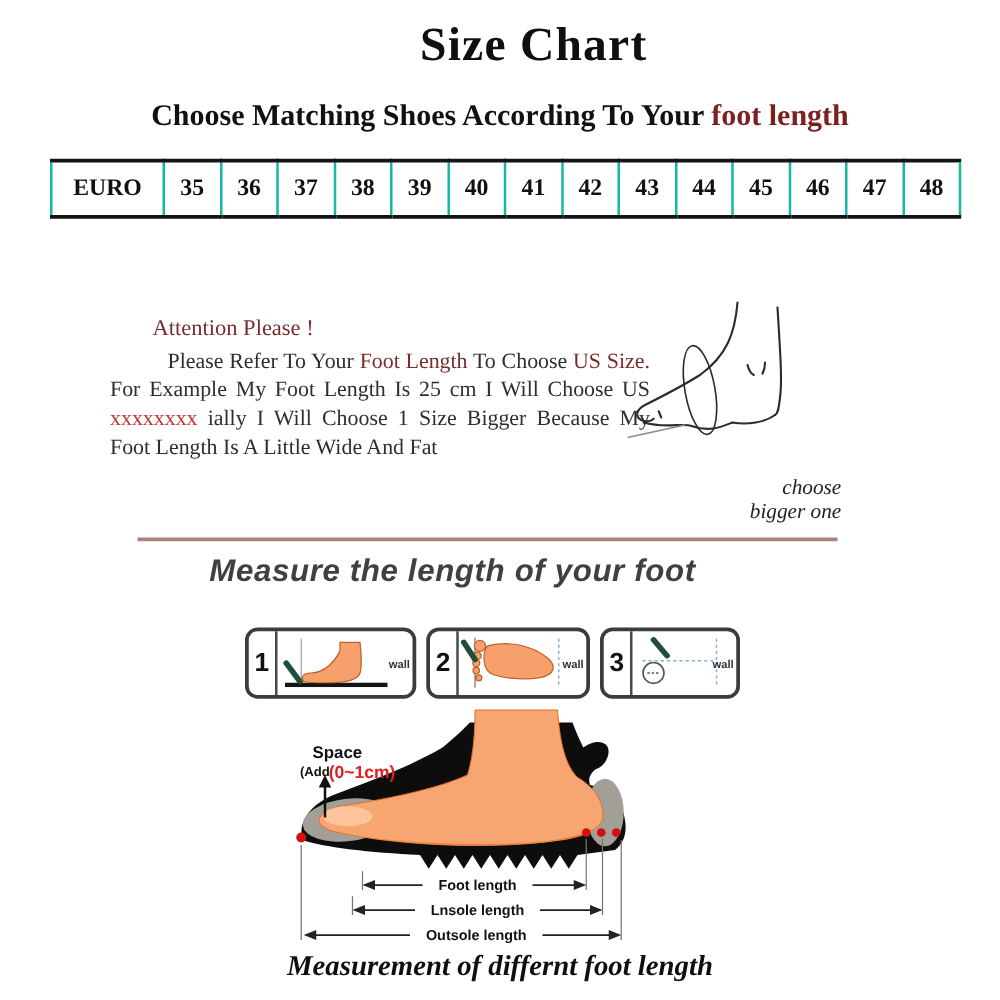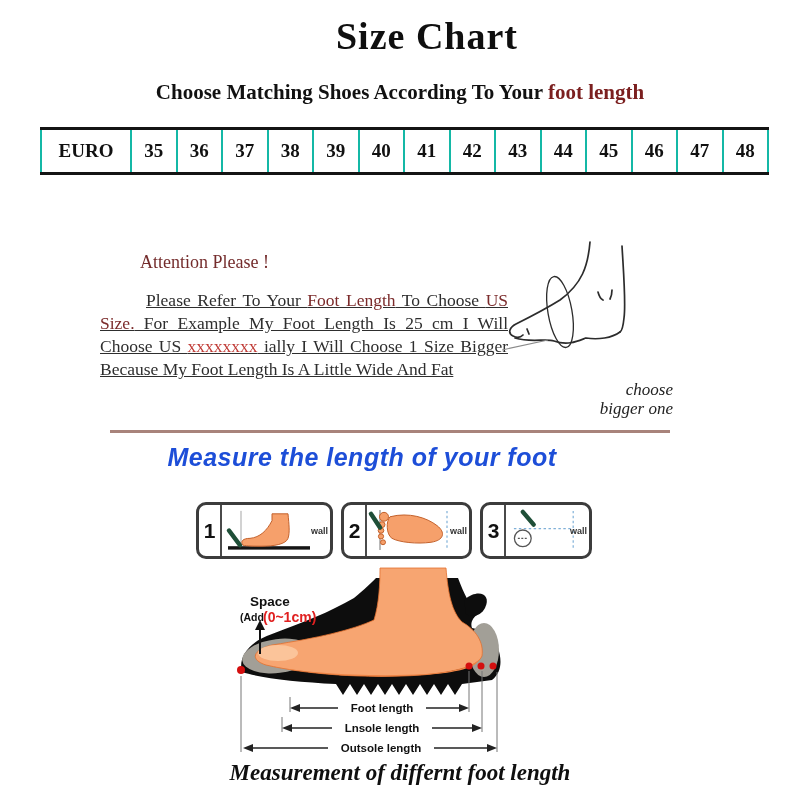--- a/index.html
+++ b/index.html
@@ -4,47 +4,47 @@
 <style>
   html,body{margin:0;padding:0;}
   body{
     width:800px;height:800px;position:relative;background:#ffffff;
     font-family:"Liberation Serif", serif;color:#1a1a1a;overflow:hidden;
   }
   .abs{position:absolute;}
 
   
   .page-title{top:14px;left:0;width:800px;text-align:center;font-size:38px;font-weight:bold;letter-spacing:1px;color:#0f0f0f;padding-left:27px;}
-  .subtitle{top:80px;left:0;width:800px;text-align:center;font-size:21px;font-weight:bold;color:#111;}
+  .subtitle{top:80px;left:0;width:800px;text-align:center;font-size:24px;font-weight:bold;color:#111;}
   .subtitle .hl{color:#7b1f1f;}
 
   
   table.size-table{left:40px;top:127px;width:729px;position:absolute;border-collapse:collapse;background:#fff;
     border-top:3px solid #141414;border-bottom:3px solid #141414;}
   table.size-table td,table.size-table th{border:2px solid #14b8a6;text-align:center;vertical-align:middle;
     font-weight:bold;color:#111;padding:0 1px;}
   table.size-table tr.r1 th, table.size-table tr.r1 td{height:42px;font-size:19px;border-bottom:3px solid #141414;}
   table.size-table tr.r2 th, table.size-table tr.r2 td{height:64px;font-size:18px;}
   table.size-table th.lbl{width:86px;font-size:18px;line-height:20px;}
 
   
   .attention{left:84px;top:252px;width:440px;}
-  .attn-title{color:#742c2c;font-size:18px;margin:0 0 3px 56px;}
-  .attn-par{font-size:17.5px;line-height:23px;text-align:justify;text-indent:46px;color:#2e2e2e;margin:16px;text-decoration:underline;}
+  .attn-title{color:#742c2c;font-size:18px;margin:0 0 3px 38px;}
+  .attn-par{font-size:17.5px;line-height:23px;text-align:justify;text-indent:46px;color:#2e2e2e;margin:4px;}
   .seg-normal{color:#2e2e2e;}
   .seg-maroon{color:#7b2b2b;}
   .seg-red{color:#c03a35;}
 
   .choose-note{left:543px;top:380px;width:130px;text-align:right;font-size:17px;line-height:19px;color:#222;font-style:italic;}
 
   .divider{left:110px;top:430px;width:560px;height:3px;background:#a8837b;}
 
   .measure-heading{top:443px;left:0;width:724px;text-align:center;
     font-family:"Liberation Sans", sans-serif;font-style:italic;font-weight:bold;
-    font-size:25px;color:#1d4ed8;letter-spacing:0.5px;}
+    font-size:25px;color:#404040;letter-spacing:0.5px;}
 
   
   .steps{left:196px;top:502px;display:flex;gap:8px;}
   .step-box{height:57px;border:3px solid #3c3c3c;border-radius:10px;background:#fff;display:flex;align-items:stretch;box-sizing:border-box;}
   .step-1{width:137px;} .step-2{width:131px;} .step-3{width:112px;}
   .step-num{width:21px;display:flex;align-items:center;justify-content:center;
     font-family:"Liberation Sans", sans-serif;font-weight:bold;font-size:21px;color:#111;
     border-right:2px solid #4a4a4a;}
   .step-art{position:relative;flex:1;}
   .step-art svg{display:block;width:100%;height:100%;}

